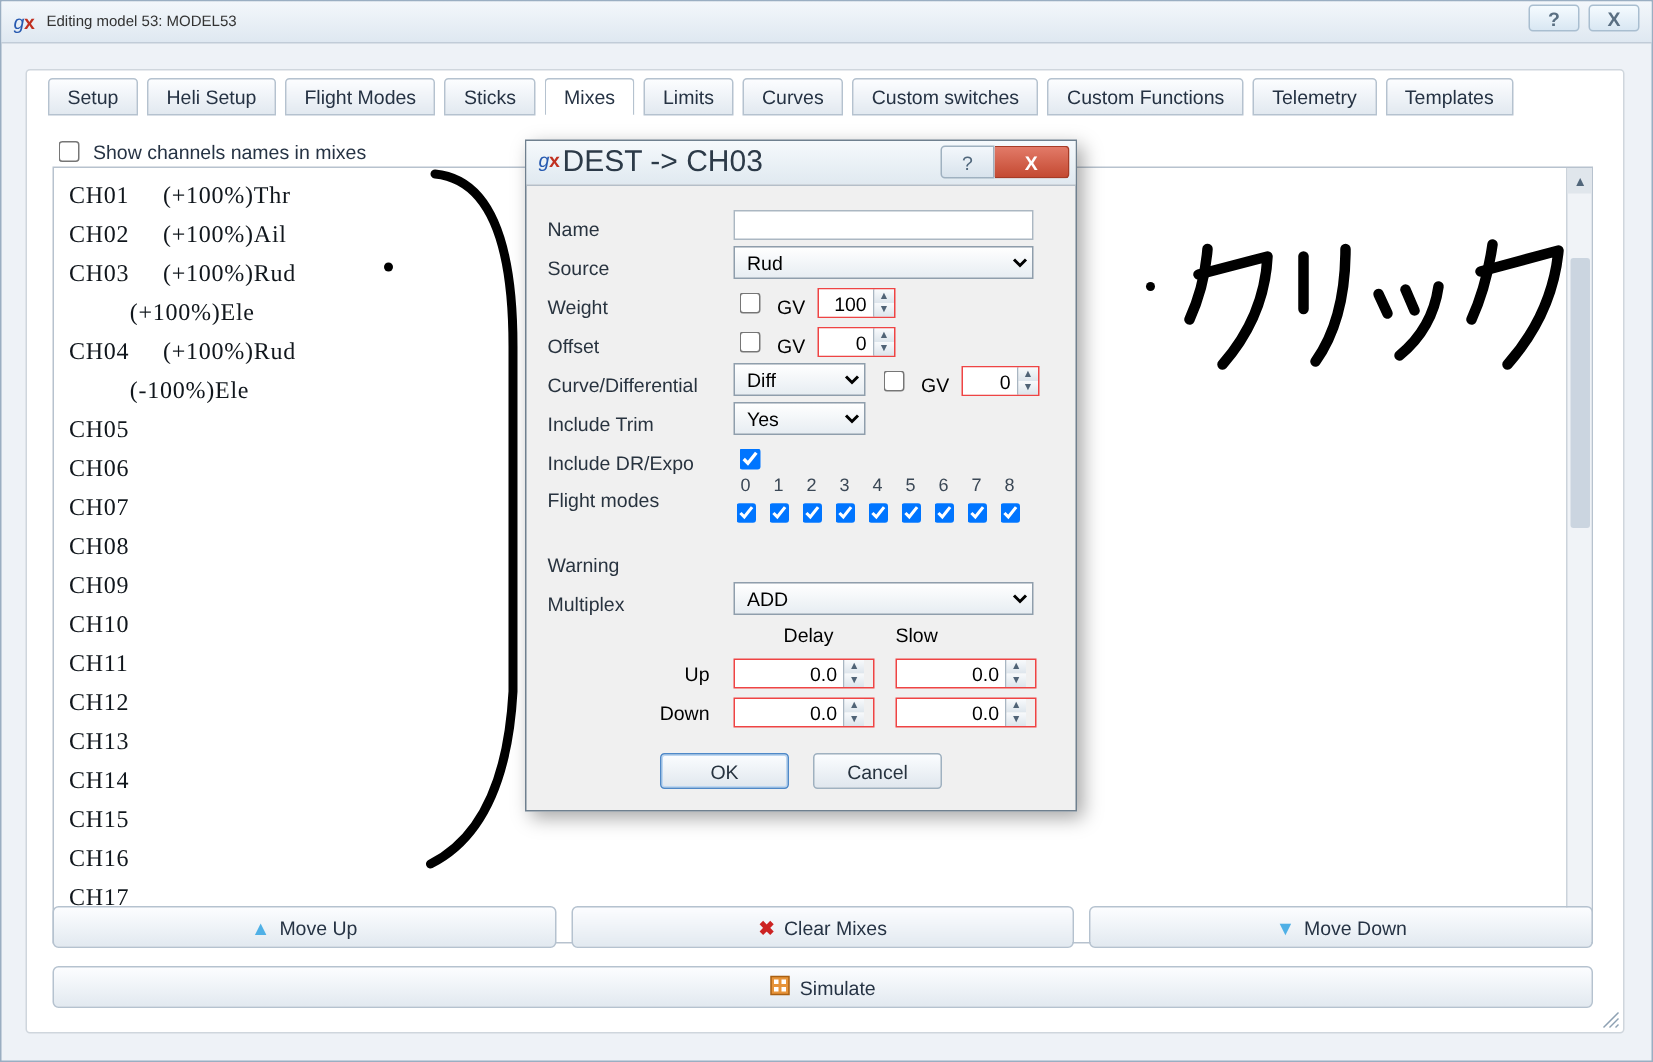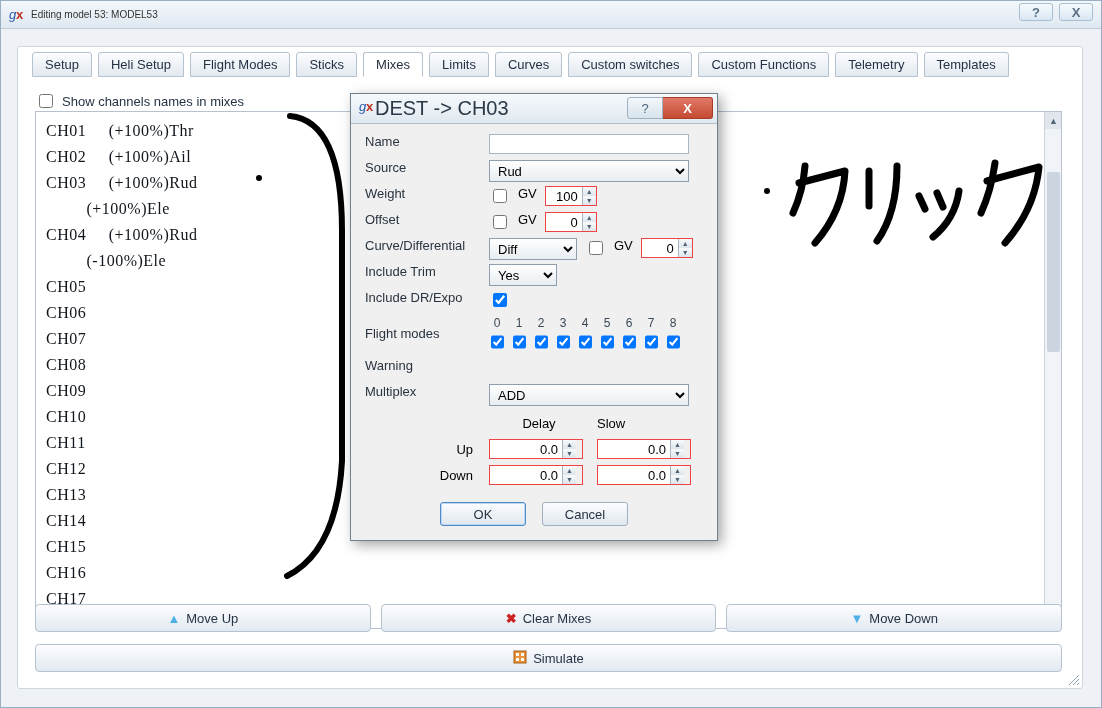--- a/index.html
+++ b/index.html
@@ -35,21 +35,21 @@
   .resize svg{display:block;}
   
   
   .dialog { position:absolute; left:349px; top:92px; width:368px; border:1px solid #6f808f; box-shadow:4px 4px 12px rgba(0,0,0,.35); background:#f0f0f0; z-index:10;}
   .dlgtitle { height:30px; background:linear-gradient(#f5f9fc,#e0e9f0); display:flex; align-items:center; padding:0 8px; position:relative; border-bottom:1px solid #b4bec8;}
   .dlgtitle .t { color:#2c3a48; font-size:20px;}
   .dlgtitle .btns { position:absolute; right:4px; top:3px; display:flex;}
   .dlgtitle .help { width:36px; height:22px; border:1px solid #9fb1c0; background:linear-gradient(#f3f7fb,#d8e3ec); display:flex; align-items:center; justify-content:center; border-radius:3px 0 0 3px; color:#50677c;}
   .dlgtitle .close{ width:50px; height:22px; background:linear-gradient(#e27a68,#c44a32); border:1px solid #a63b26; border-left:none; border-radius:0 3px 3px 0; display:flex; align-items:center; justify-content:center; color:#fff; font-weight:bold; font-size:14px;}
   .dlgbody { padding:10px 14px 14px;}
-  .row { display:flex; align-items:flex-start; height:26px; gap:8px;}
+  .row { display:flex; align-items:flex-end; height:26px; gap:8px;}
   .row .lbl { width:116px; color:#28333f;}
   input.tf { height:20px; border:1px solid #abb7c2; padding:0 4px; background:#fff;}
   select.sel { height:22px; border:1px solid #8f9eac; background:linear-gradient(#fff,#e7edf2); padding:0 4px;}
   .spin { display:inline-flex; align-items:center; border:1px solid #ef4444;}
   .spin input{ width:36px; height:18px; border:none; text-align:right; padding-right:4px;}
   .spin .ar { width:14px; height:18px; border-left:1px solid #a9b6c2; display:flex; flex-direction:column;}
   .spin .ar div{height:9px; display:flex; align-items:center; justify-content:center; font-size:7px; background:linear-gradient(#f8fafc,#dde5ec); color:#506376;}
   .fmodes { display:flex; flex-direction:column; gap:2px;}
   .fmrow { display:flex; gap:6px;}
   .fmrow span{ width:16px; text-align:center; color:#3b4856; font-size:12px;}
@@ -256,21 +256,21 @@
         <span class="spin">
             <input value="0" style="">
             <span class="ar">
               <div>▲</div>
               <div>▼</div>
             </span>
           </span>
       </div>
       <div class="row">
         <span class="lbl">Include Trim</span>
-        <select class="sel" style="width:68px"><option>Yes</option></select>
+        <select class="sel" style="width:88px"><option>Yes</option></select>
       </div>
       <div class="row">
         <span class="lbl">Include DR/Expo</span>
         <input type="checkbox" checked="" style="">
       </div>
       <div class="row" style="height:42px; align-items:flex-start;">
         <span class="lbl" style="padding-top:10px">Flight modes</span>
         <div class="fmodes">
           <div class="fmrow" id="fmlabels">
               <span>0</span>

